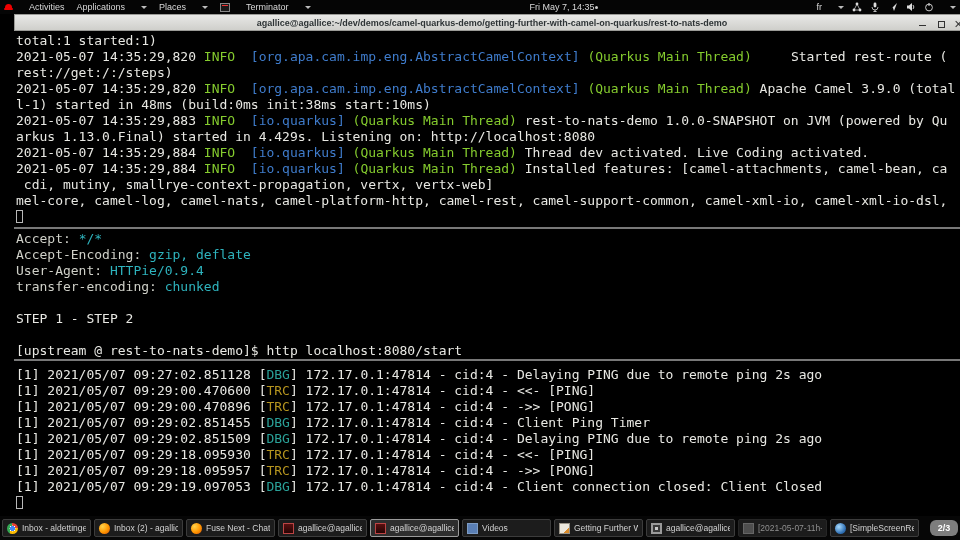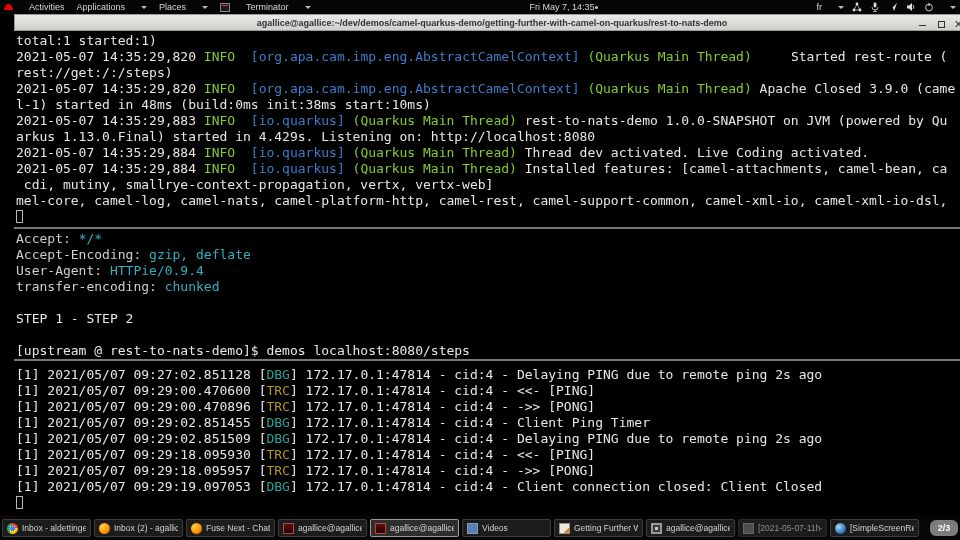--- a/index.html
+++ b/index.html
@@ -176,40 +176,40 @@
       <span class="wc wc-min"></span>
       <span class="wc wc-max"></span>
       <span class="wc wc-close"></span>
     </div>
   </div>
   <div class="term-body">
     <div class="pane pane-quarkus">
         <div class="tline"><span class="seg-w">total:1 started:1)</span></div>
         <div class="tline"><span class="seg-w">2021-05-07 14:35:29,820 </span><span class="seg-g">INFO</span><span class="seg-w">  </span><span class="seg-b">[org.apa.cam.imp.eng.AbstractCamelContext]</span><span class="seg-w"> </span><span class="seg-g">(Quarkus Main Thread)</span><span class="seg-w">     Started rest-route (</span></div>
         <div class="tline"><span class="seg-w">rest://get:/:/steps)</span></div>
-        <div class="tline"><span class="seg-w">2021-05-07 14:35:29,820 </span><span class="seg-g">INFO</span><span class="seg-w">  </span><span class="seg-b">[org.apa.cam.imp.eng.AbstractCamelContext]</span><span class="seg-w"> </span><span class="seg-g">(Quarkus Main Thread)</span><span class="seg-w"> Apache Closed 3.9.0 (came</span></div>
+        <div class="tline"><span class="seg-w">2021-05-07 14:35:29,820 </span><span class="seg-g">INFO</span><span class="seg-w">  </span><span class="seg-b">[org.apa.cam.imp.eng.AbstractCamelContext]</span><span class="seg-w"> </span><span class="seg-g">(Quarkus Main Thread)</span><span class="seg-w"> Apache Camel 3.9.0 (total</span></div>
         <div class="tline"><span class="seg-w">l-1) started in 48ms (build:0ms init:38ms start:10ms)</span></div>
         <div class="tline"><span class="seg-w">2021-05-07 14:35:29,883 </span><span class="seg-g">INFO</span><span class="seg-w">  </span><span class="seg-b">[io.quarkus]</span><span class="seg-w"> </span><span class="seg-g">(Quarkus Main Thread)</span><span class="seg-w"> rest-to-nats-demo 1.0.0-SNAPSHOT on JVM (powered by Qu</span></div>
         <div class="tline"><span class="seg-w">arkus 1.13.0.Final) started in 4.429s. Listening on: http://localhost:8080</span></div>
         <div class="tline"><span class="seg-w">2021-05-07 14:35:29,884 </span><span class="seg-g">INFO</span><span class="seg-w">  </span><span class="seg-b">[io.quarkus]</span><span class="seg-w"> </span><span class="seg-g">(Quarkus Main Thread)</span><span class="seg-w"> Thread dev activated. Live Coding activated.</span></div>
         <div class="tline"><span class="seg-w">2021-05-07 14:35:29,884 </span><span class="seg-g">INFO</span><span class="seg-w">  </span><span class="seg-b">[io.quarkus]</span><span class="seg-w"> </span><span class="seg-g">(Quarkus Main Thread)</span><span class="seg-w"> Installed features: [camel-attachments, camel-bean, ca</span></div>
         <div class="tline"><span class="seg-w"> cdi, mutiny, smallrye-context-propagation, vertx, vertx-web]</span></div>
         <div class="tline"><span class="seg-w">mel-core, camel-log, camel-nats, camel-platform-http, camel-rest, camel-support-common, camel-xml-io, camel-xml-io-dsl,</span></div>
         <div class="tline"><span class="cursor"></span></div>
       </div>
     <div class="divider"></div>
     <div class="pane pane-http">
         <div class="tline"><span class="seg-k">Accept: </span><span class="seg-c">*/*</span></div>
         <div class="tline"><span class="seg-k">Accept-Encoding: </span><span class="seg-c">gzip, deflate</span></div>
         <div class="tline"><span class="seg-k">User-Agent: </span><span class="seg-c">HTTPie/0.9.4</span></div>
         <div class="tline"><span class="seg-k">transfer-encoding: </span><span class="seg-c">chunked</span></div>
         <div class="tline"></div>
         <div class="tline"><span class="seg-w">STEP 1 - STEP 2</span></div>
         <div class="tline"></div>
-        <div class="tline"><span class="seg-w">[upstream @ rest-to-nats-demo]$ demos localhost:8080/steps</span></div>
+        <div class="tline"><span class="seg-w">[upstream @ rest-to-nats-demo]$ http localhost:8080/start</span></div>
       </div>
     <div class="divider"></div>
     <div class="pane pane-nats">
         <div class="tline"><span class="seg-w">[1] 2021/05/07 09:27:02.851128 [</span><span class="seg-t">DBG</span><span class="seg-w">] 172.17.0.1:47814 - cid:4 - Delaying PING due to remote ping 2s ago</span></div>
         <div class="tline"><span class="seg-w">[1] 2021/05/07 09:29:00.470600 [</span><span class="seg-y">TRC</span><span class="seg-w">] 172.17.0.1:47814 - cid:4 - &lt;&lt;- [PING]</span></div>
         <div class="tline"><span class="seg-w">[1] 2021/05/07 09:29:00.470896 [</span><span class="seg-y">TRC</span><span class="seg-w">] 172.17.0.1:47814 - cid:4 - -&gt;&gt; [PONG]</span></div>
         <div class="tline"><span class="seg-w">[1] 2021/05/07 09:29:02.851455 [</span><span class="seg-t">DBG</span><span class="seg-w">] 172.17.0.1:47814 - cid:4 - Client Ping Timer</span></div>
         <div class="tline"><span class="seg-w">[1] 2021/05/07 09:29:02.851509 [</span><span class="seg-t">DBG</span><span class="seg-w">] 172.17.0.1:47814 - cid:4 - Delaying PING due to remote ping 2s ago</span></div>
         <div class="tline"><span class="seg-w">[1] 2021/05/07 09:29:18.095930 [</span><span class="seg-y">TRC</span><span class="seg-w">] 172.17.0.1:47814 - cid:4 - &lt;&lt;- [PING]</span></div>
         <div class="tline"><span class="seg-w">[1] 2021/05/07 09:29:18.095957 [</span><span class="seg-y">TRC</span><span class="seg-w">] 172.17.0.1:47814 - cid:4 - -&gt;&gt; [PONG]</span></div>

